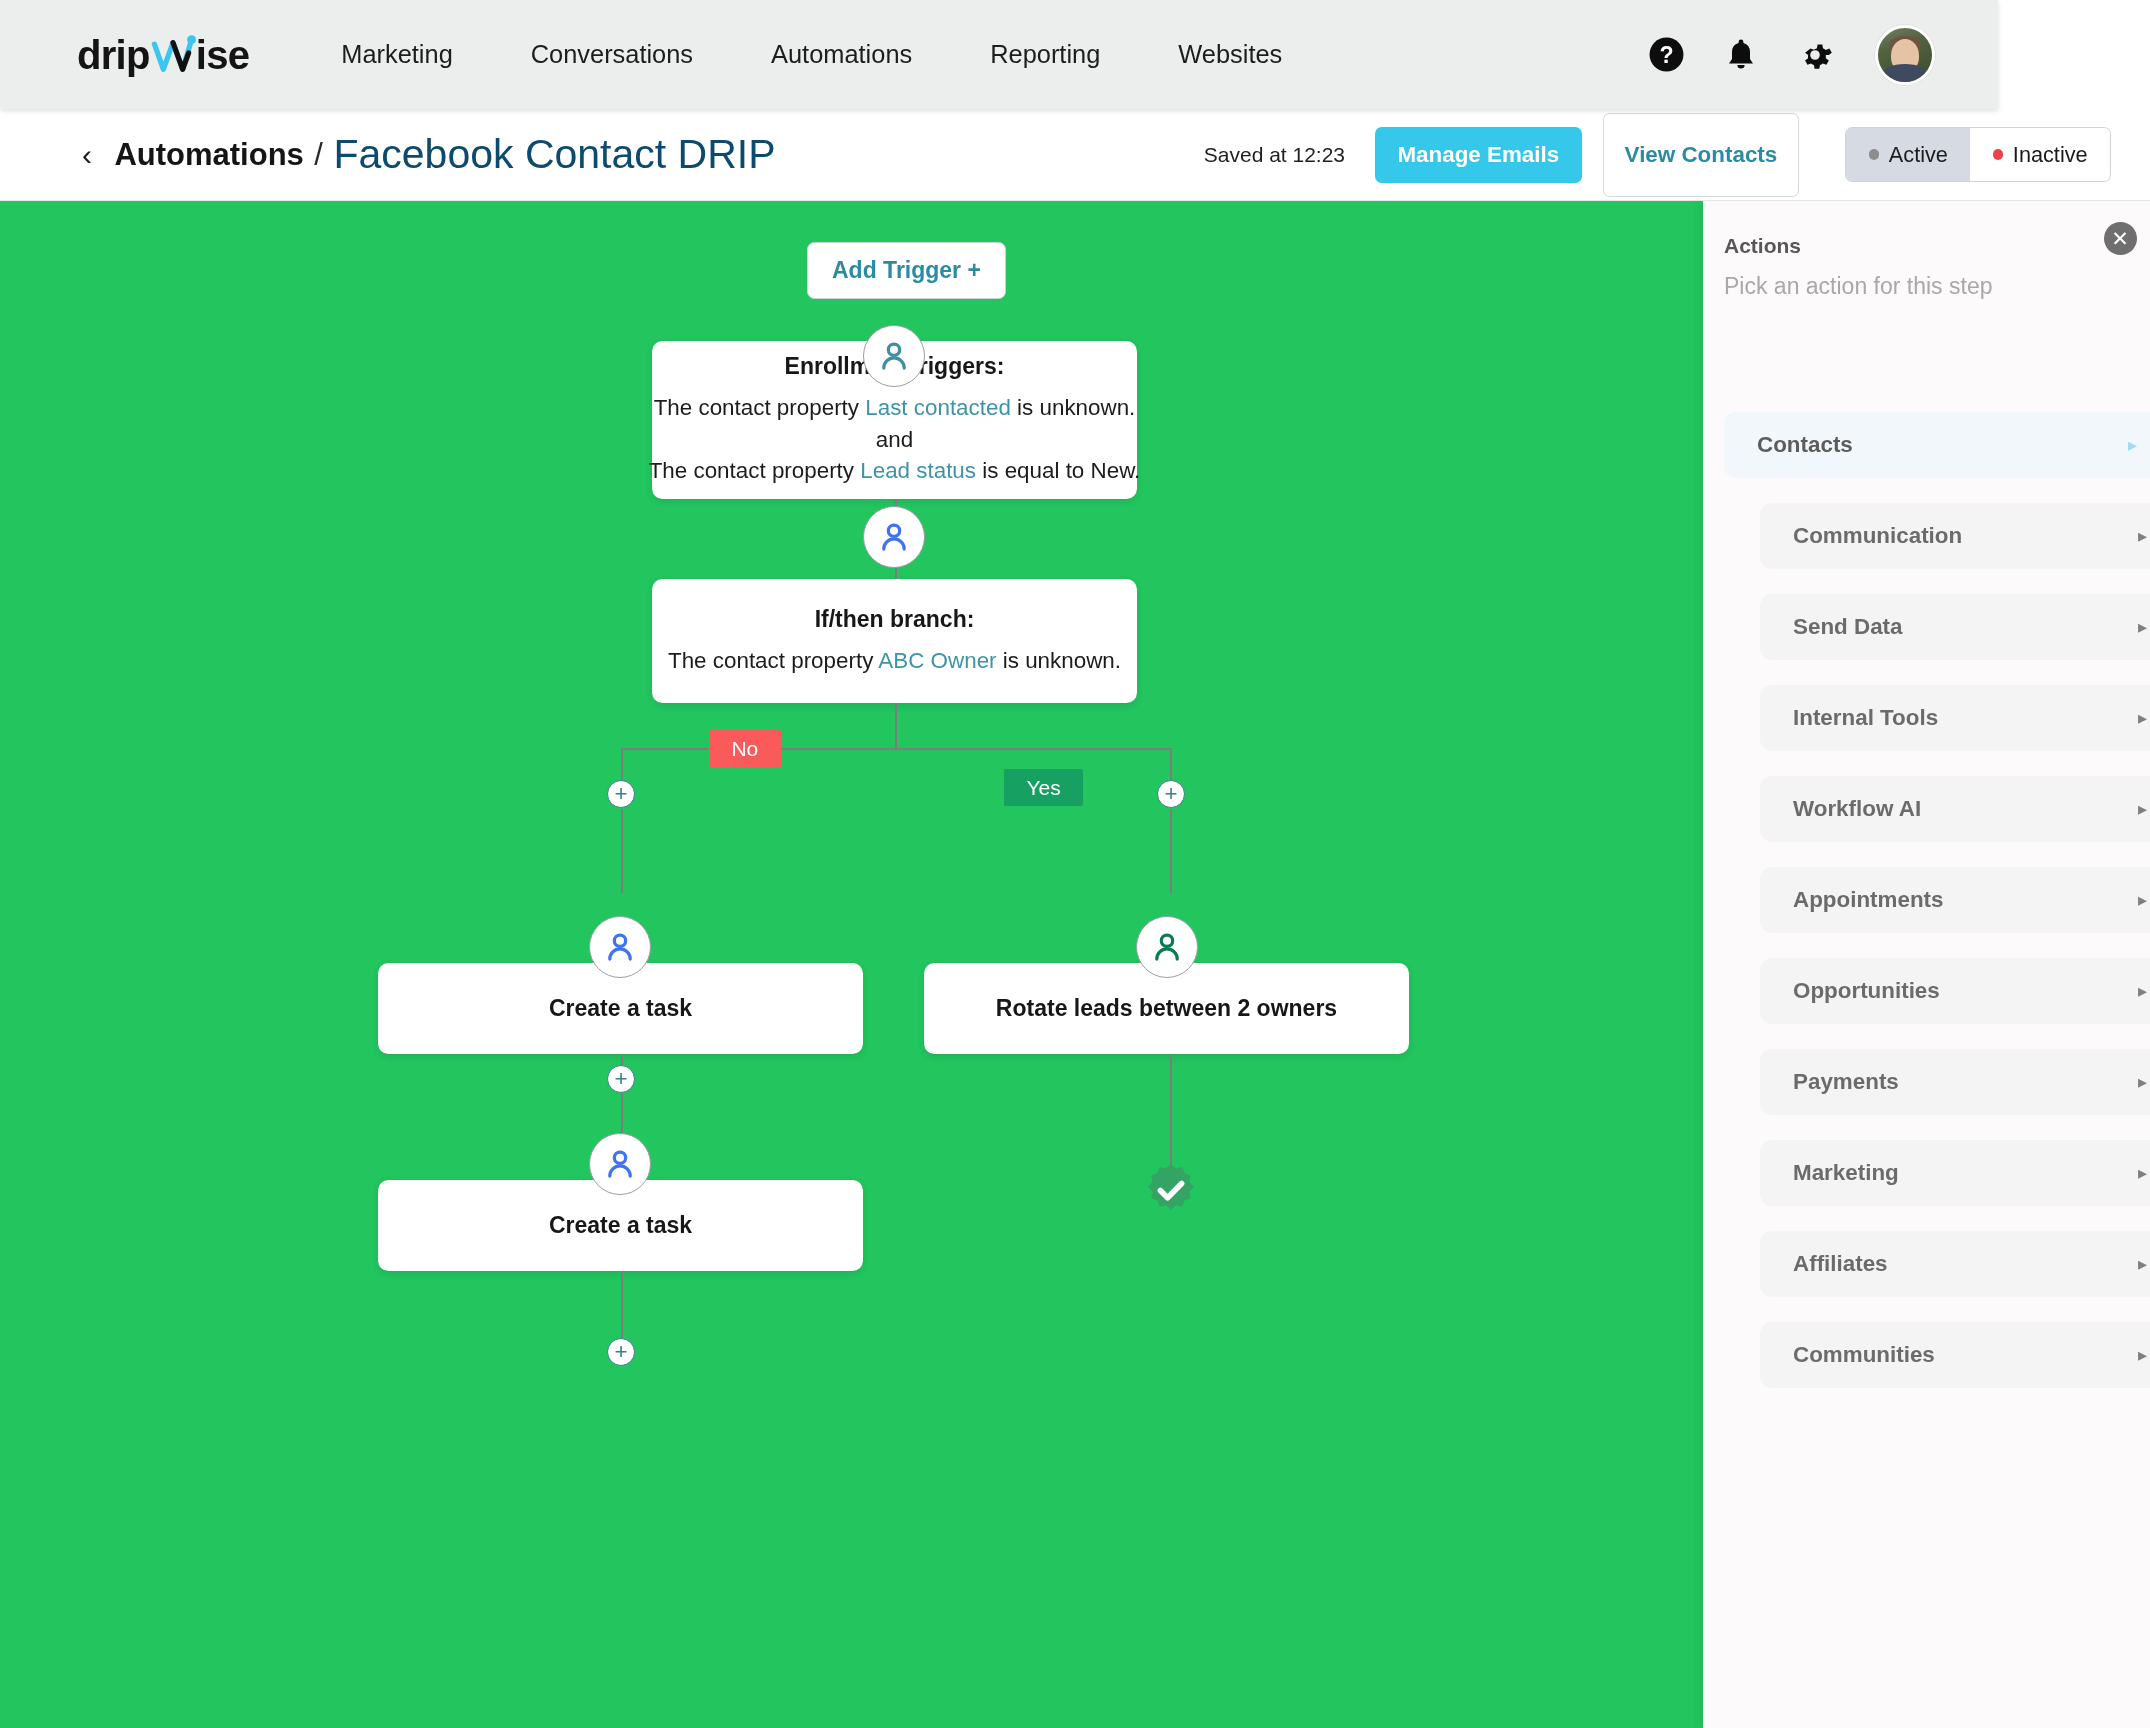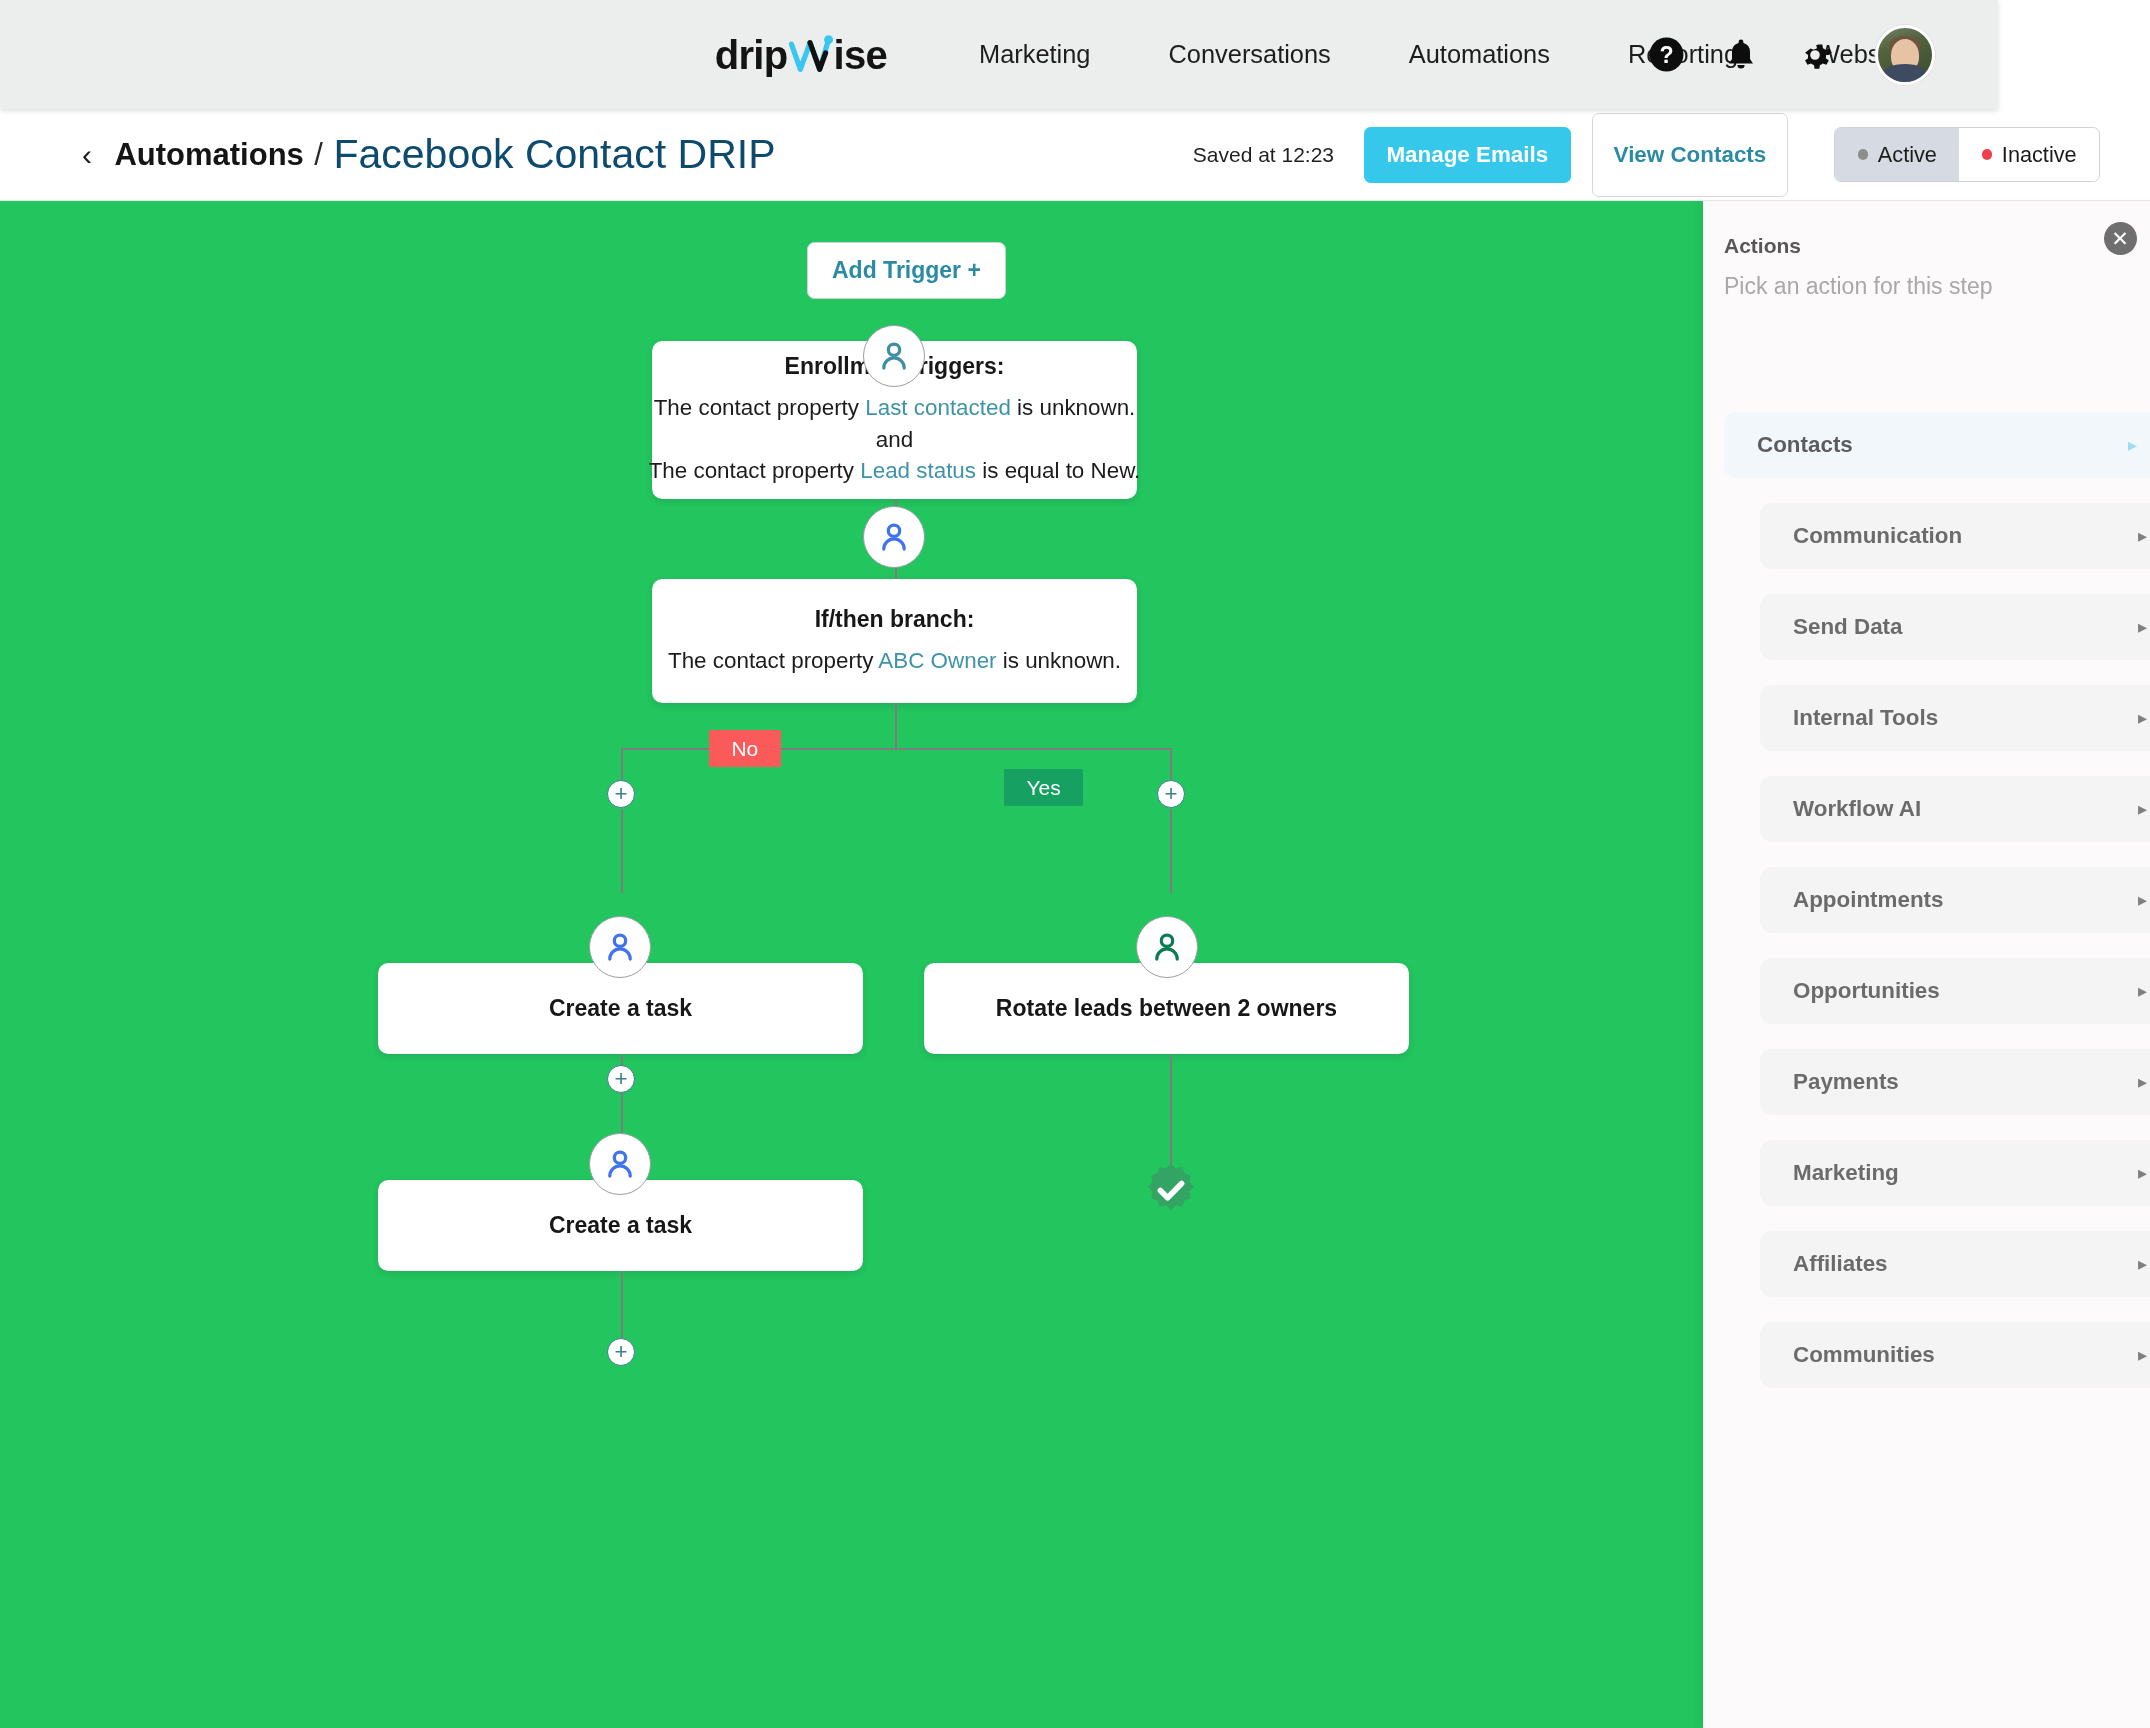--- a/index.html
+++ b/index.html
@@ -10,21 +10,20 @@
     overflow: hidden;
   }
 
   
   .topnav {
     position: absolute; left: 0; top: 0; width: 1998px; height: 109px;
     background: #eceded;
     display: flex; align-items: center;
     box-shadow: 0 2.2px 5.2px rgba(0,0,0,.13);
     z-index: 20;
-    justify-content: flex-end;
   }
   .logo {
     margin-left: 77px;
     font-size: 40px; font-weight: bold; letter-spacing: -0.7px;
     color: #141414; display: flex; align-items: center;
     line-height: 1;
   }
   .logo .wmark { position: relative; display:inline-block; width: 46px; height: 42px; }
   .logo .wmark svg { position:absolute; left:0; top:-1.5px; }
 
@@ -64,21 +63,21 @@
     position: absolute; left:0; top: 109px; width: 2151px; height: 92px;
     background: #ffffff; display:flex; align-items:center;
     border-bottom: 0.7px solid #e4e6e8;
     z-index: 15;
   }
   .backchev { margin-left: 82px; font-size: 30px; color:#1b1b1b; line-height:1; }
   .crumb-root { margin-left: 22.4px; font-size: 31px; font-weight: bold; color:#151515; }
   .crumb-sep { margin: 0 10.5px; font-size: 31px; color:#2a2a2a; }
   .crumb-leaf { font-size: 41px; color:#0c4a6e; }
 
-  .hdr-right { position:absolute; right: 51px; display:flex; align-items:center; }
+  .hdr-right { position:absolute; right: 40px; display:flex; align-items:center; }
   .saved-txt { font-size: 21px; color:#1f1f1f; margin-right: 30px; white-space: nowrap; }
   .btn-primary {
     background:#35c8ea; color:#ffffff; font-size:22.4px; font-weight:bold;
     border:none; border-radius: 6.7px; padding: 15px 22.4px; cursor:pointer;
     white-space: nowrap;
   }
   .btn-outline {
     background:#ffffff; color:#2b8ba3; font-size:22.4px; font-weight:bold;
     border:1.5px solid #d5d9dc; border-radius: 6.7px; padding: 28px 21px;
     margin-left: 21px; cursor:pointer; white-space: nowrap;

